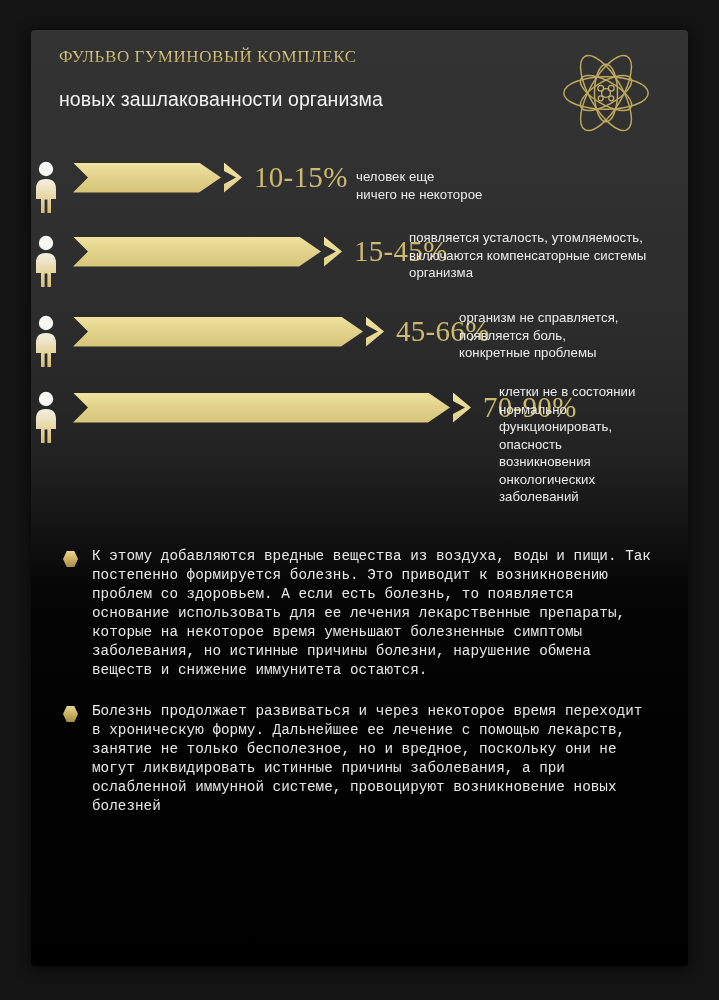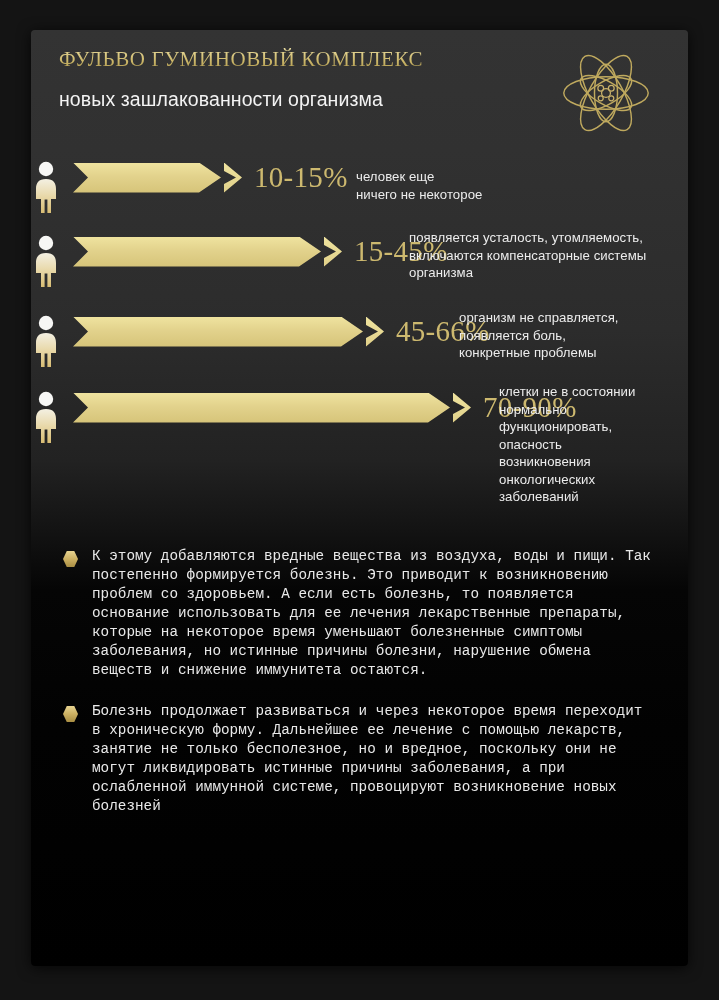--- a/index.html
+++ b/index.html
@@ -48,21 +48,21 @@
   
   #header {
     position: relative;
     height: 125px;
   }
   .title {
     position: absolute;
     left: 28px;
     top: 17px;
     font-family: "Liberation Serif", "DejaVu Serif", serif;
-    font-size: 21px;
+    font-size: 17px;
     letter-spacing: .6px;
     font-weight: 400;
     color: #d9c87e;
     background: linear-gradient(180deg, #e9dda2 0%, #cdb86a 55%, #a38f48 100%);
     -webkit-background-clip: text;
     background-clip: text;
     -webkit-text-fill-color: transparent;
     white-space: nowrap;
     text-align: center;
   }

